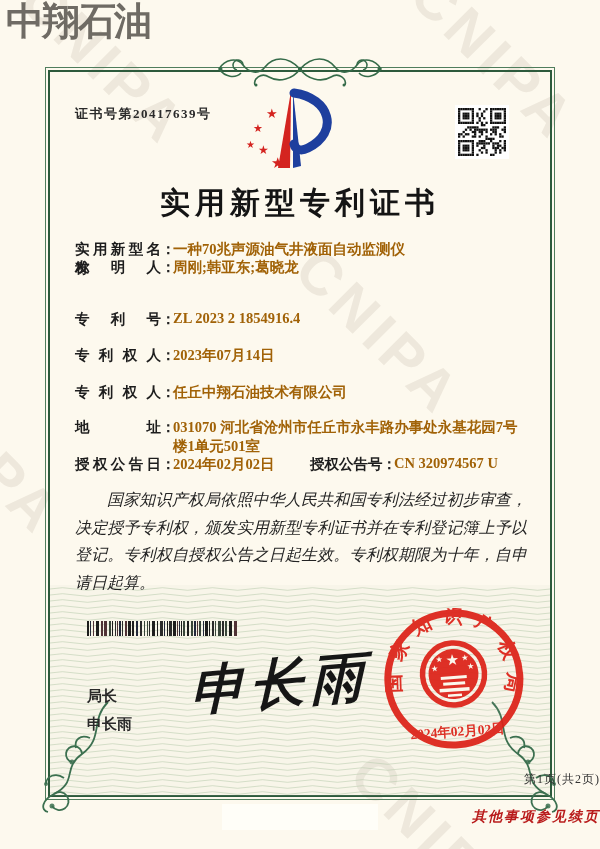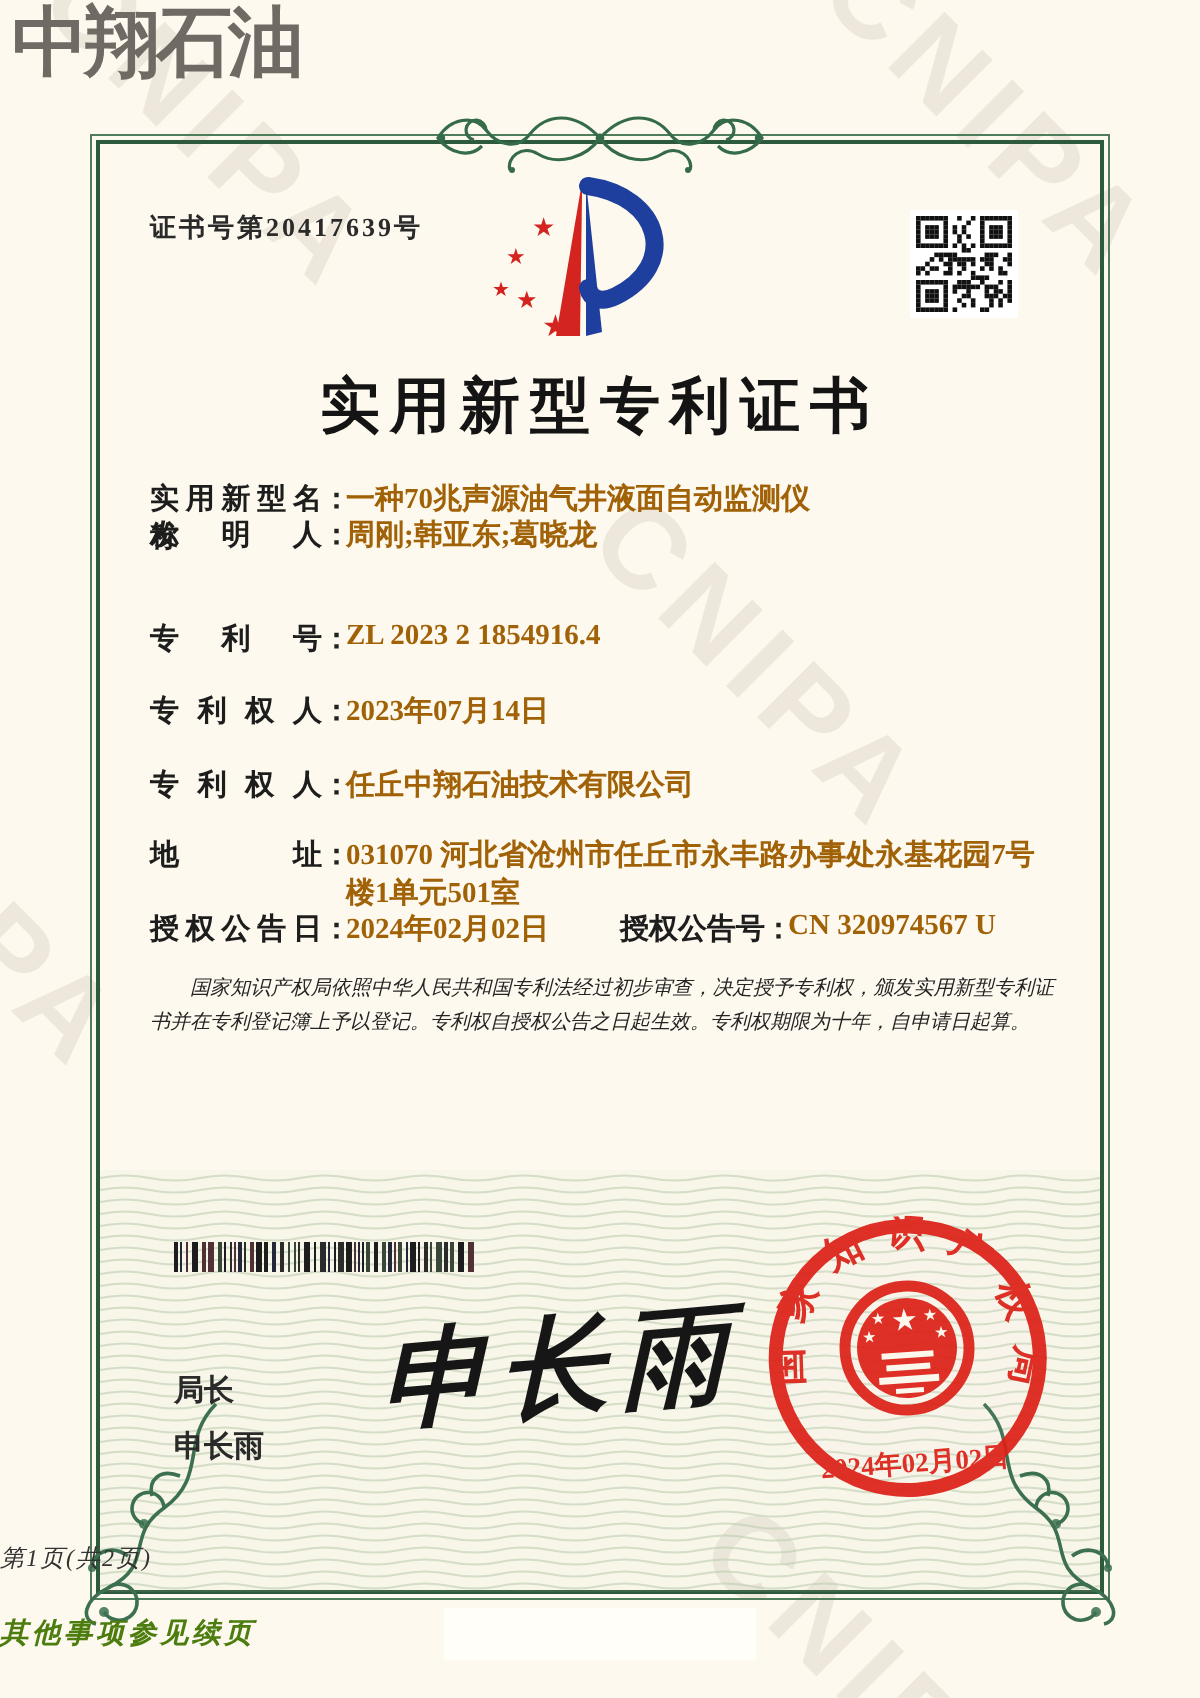--- a/index.html
+++ b/index.html
@@ -63,50 +63,50 @@
   .col{display:inline-block;width:12px;font-weight:600;}
   .val{
     display:inline-block;vertical-align:top;white-space:pre-line;
     max-width:345px;color:#a16207;font-weight:700;
   }
   .pair2{position:absolute;left:235px;top:0;white-space:nowrap;}
   .pair2 .lbl{width:72px;}
   
   .law{
     position:absolute;left:75px;top:486px;width:452px;z-index:4;
-    font-size:10px;line-height:1.72;font-style:italic;color:#242424;
+    font-size:16px;line-height:1.72;font-style:italic;color:#242424;
     text-align:justify;
   }
   .law p{margin:0 0 5px 0;text-indent:2em;}
   
   .barcode{position:absolute;left:87px;top:621px;height:15px;z-index:4;font-size:0;}
   .barcode i{display:inline-block;height:15px;}
   .officer{
     position:absolute;left:87px;top:682px;z-index:4;
     font-family:"Liberation Sans","DejaVu Sans",sans-serif;
     font-size:15px;font-weight:bold;line-height:1.85;color:#2a2a2a;
   }
   .autograph{
     position:absolute;left:190px;top:648px;z-index:4;
     font-size:54px;font-weight:600;font-style:italic;color:#161616;
     transform:rotate(-5deg) skewX(-4deg);letter-spacing:6px;
     font-family:"Liberation Serif",serif;
   }
   .seal{position:absolute;left:381px;top:608px;z-index:6;opacity:.93;}
   .page-ind{
-    position:absolute;left:0;top:771px;width:100%;text-align:left;z-index:4;
-    font-size:12px;color:#333;letter-spacing:1px;font-style:italic;
+    position:absolute;left:0;top:771px;width:100%;text-align:right;z-index:4;
+    font-size:12px;color:#333;letter-spacing:1px;
   }
   .cont-note-box{
     position:absolute;left:222px;top:804px;width:156px;height:26px;
     background:#fffef8;z-index:3;
   }
   .cont-note{
-    position:absolute;left:0;top:808px;width:100%;text-align:left;z-index:4;
-    font-size:14px;font-style:italic;letter-spacing:2px;color:#4d7c0f;font-weight:600;
+    position:absolute;left:0;top:808px;width:100%;text-align:right;z-index:4;
+    font-size:14px;font-style:italic;letter-spacing:2px;color:#b91c1c;font-weight:600;
   }
   .orn{position:absolute;z-index:3;}
 </style>
 </head>
 <body>
 
 <span class="wm" style="left:55px;top:-35px">CNIPA</span>
 <span class="wm" style="left:445px;top:-40px">CNIPA</span>
 <span class="wm" style="left:-70px;top:355px">CNIPA</span>
 <span class="wm" style="left:330px;top:235px">CNIPA</span>

